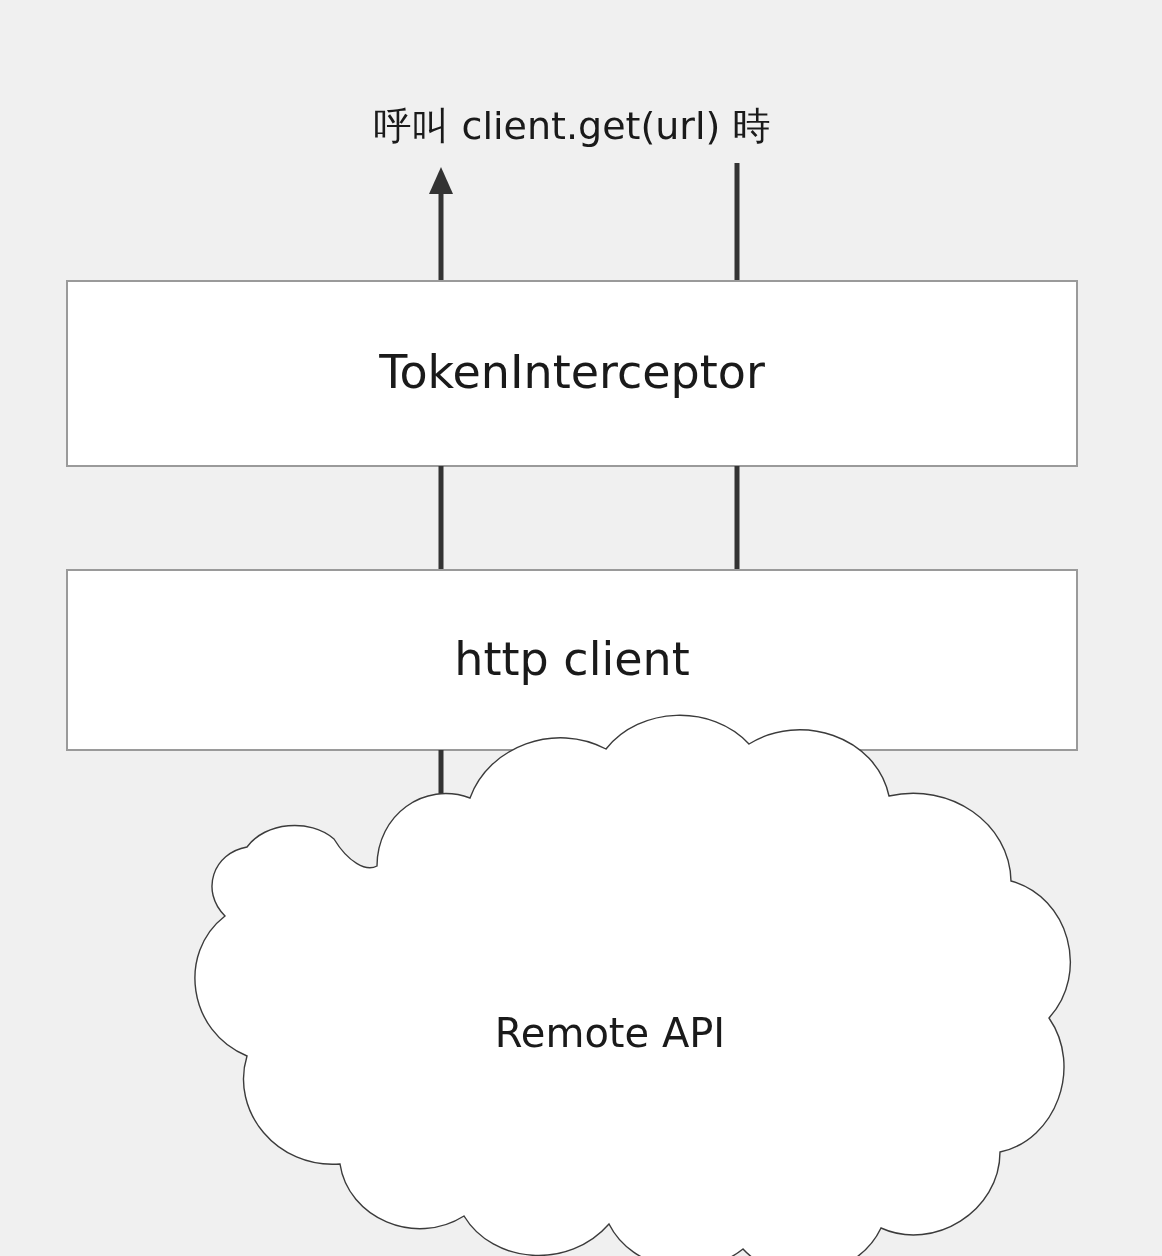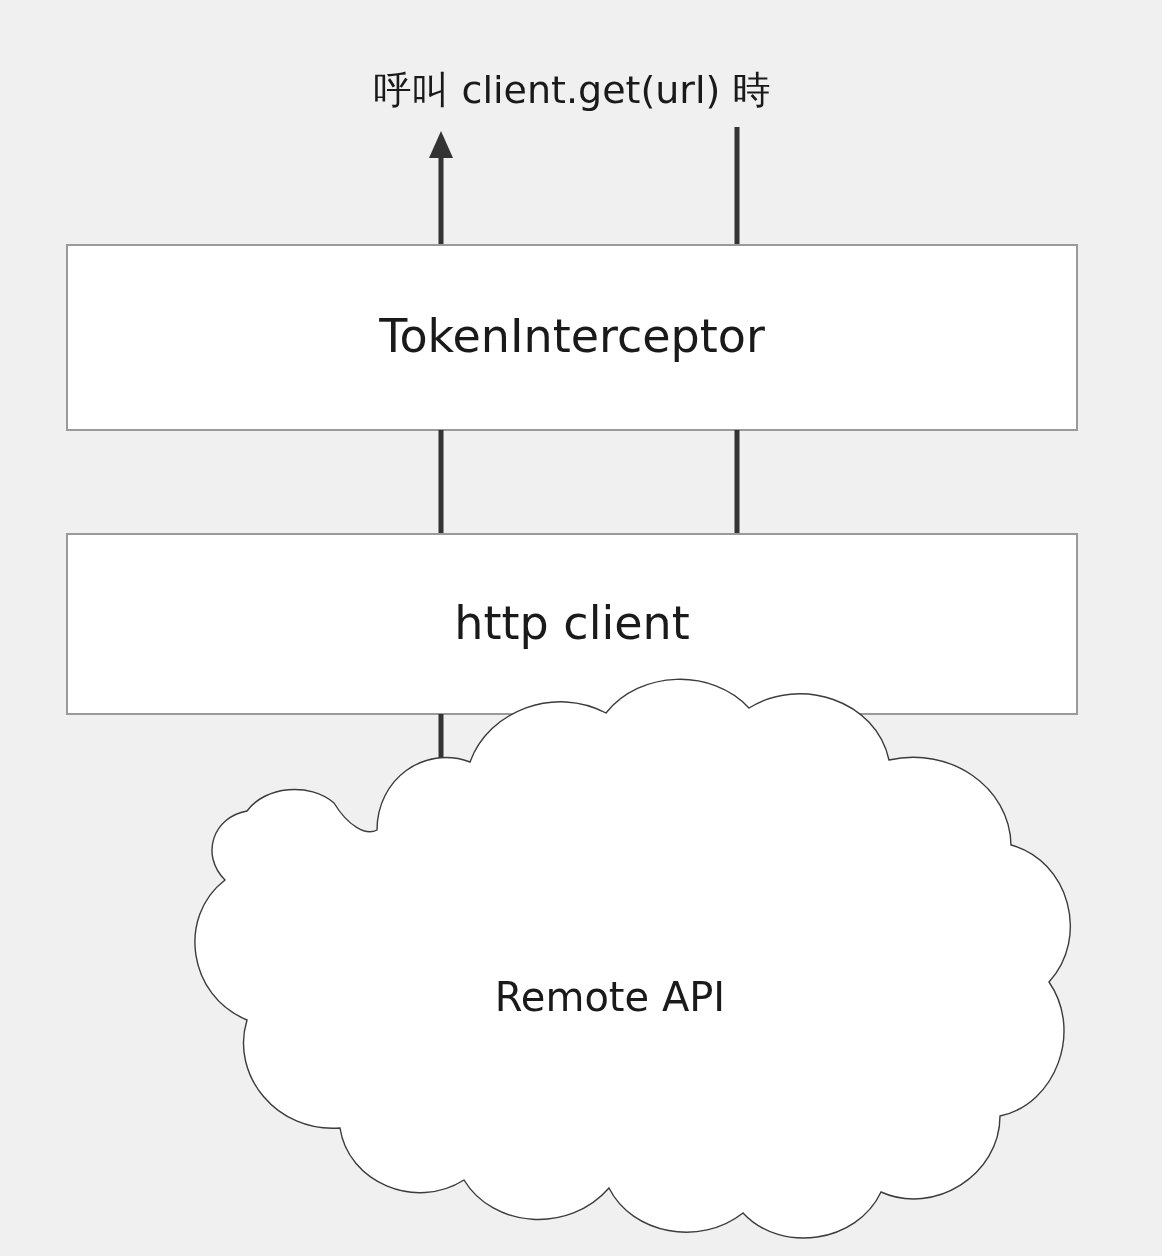--- a/index.html
+++ b/index.html
@@ -11,20 +11,21 @@
     width: 1162px;
     height: 1256px;
     background: #f0f0f0;
     font-family: "DejaVu Sans", "Liberation Sans", sans-serif;
     overflow: hidden;
   }
   #stage {
     position: relative;
     width: 1162px;
     height: 1115px;
+    margin-top: 36px;
   }
   #diagram-svg {
     position: absolute;
     left: 0;
     top: 0;
     width: 1162px;
     height: 1256px;
     display: block;
   }
   .box-rect {

